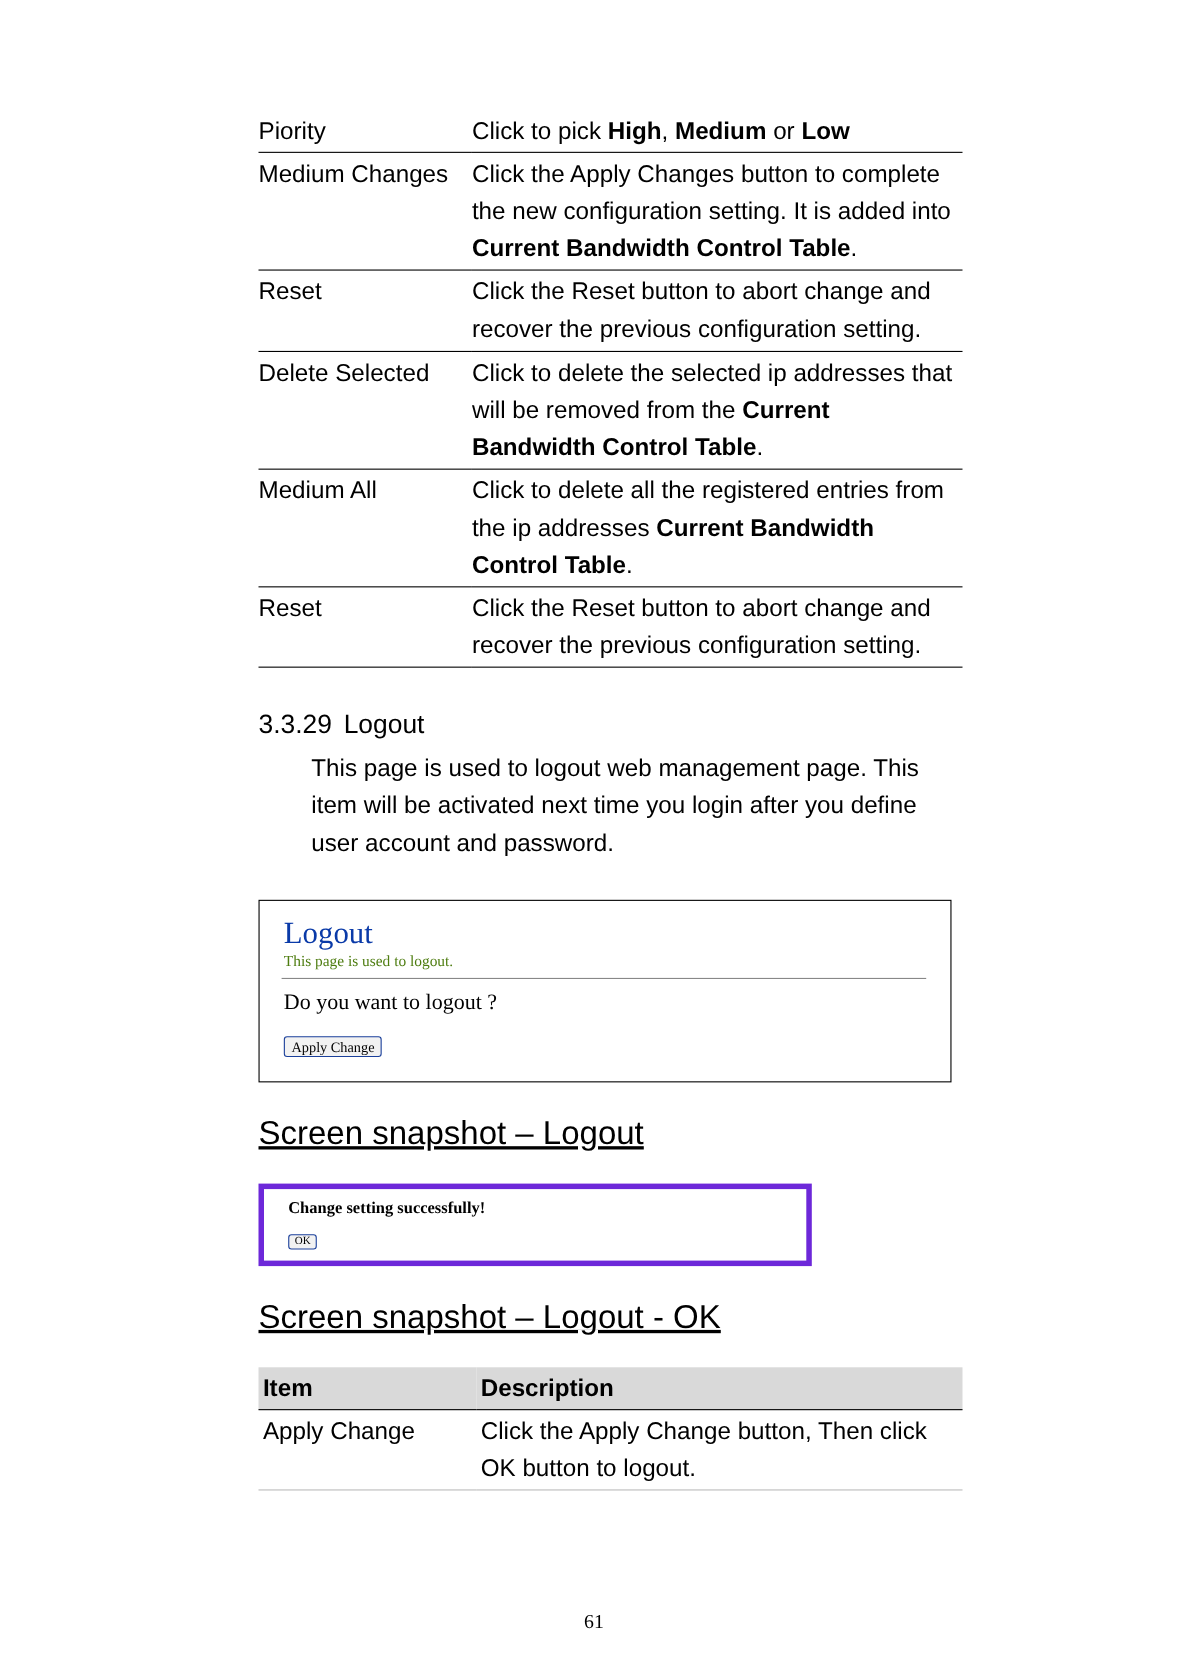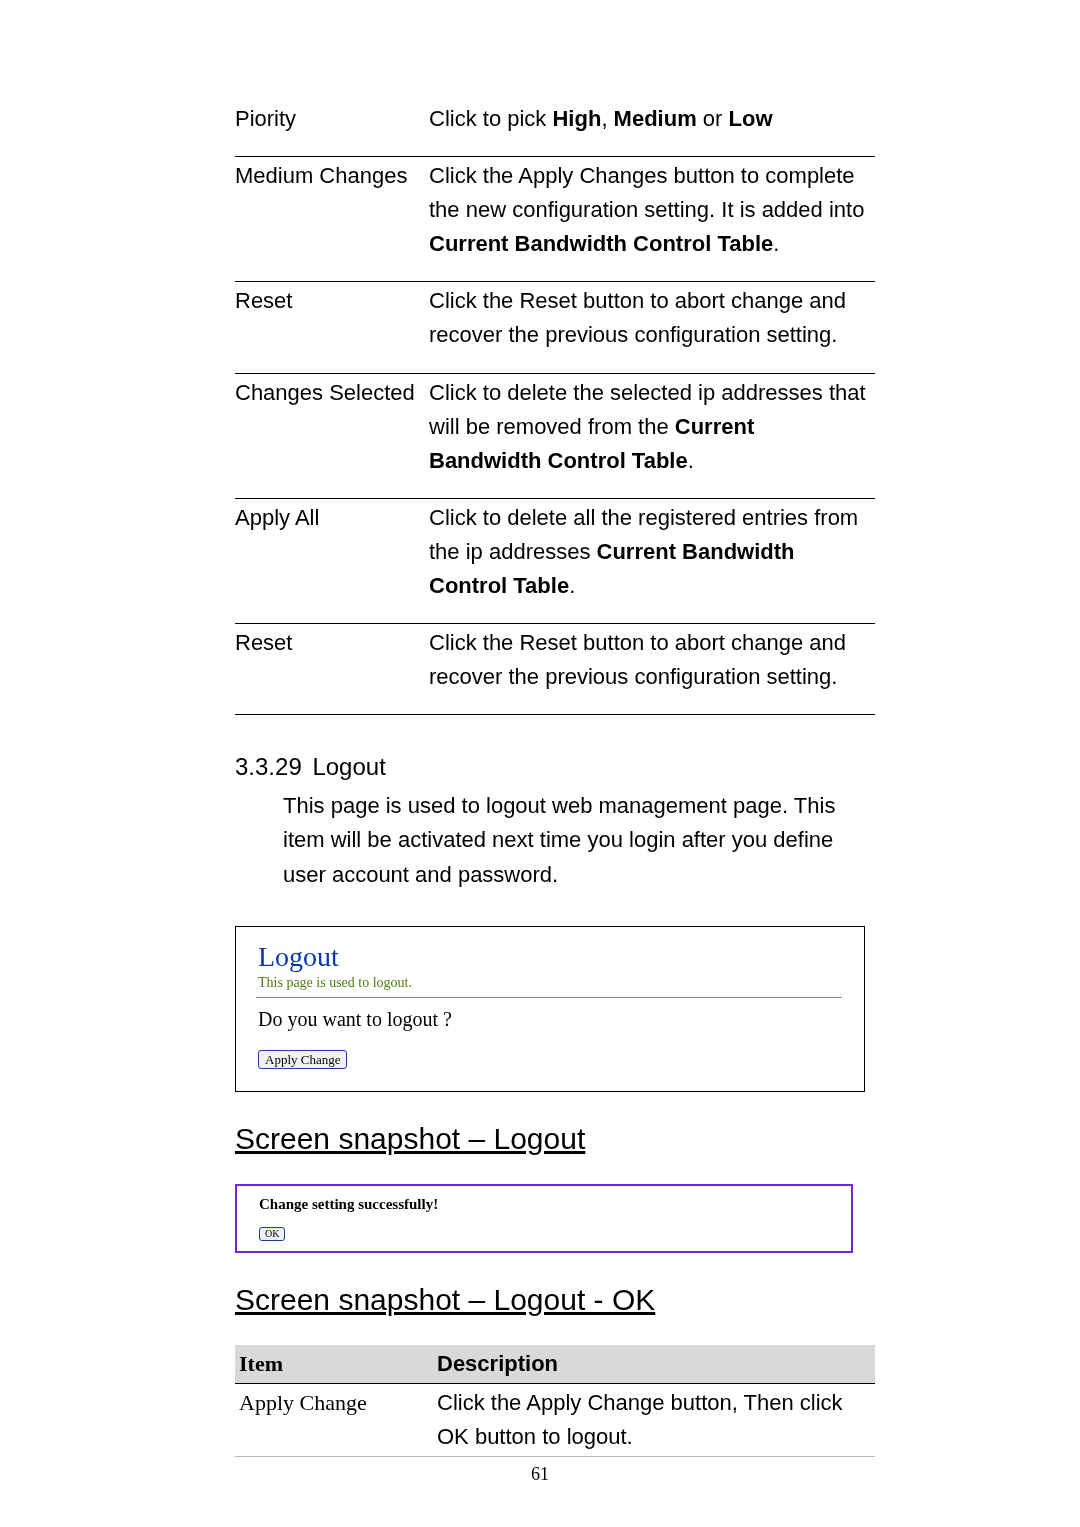--- a/index.html
+++ b/index.html
@@ -17,21 +17,21 @@
     padding: 100px 190px 0 235px;
   }
   
   .def-table {
     width: 640px;
     border-collapse: collapse;
     font-size: 22px;
     line-height: 1.55;
   }
   .def-table td {
-    padding: 2px 4px 20px 0;
+    padding: 2px 4px 2px 0;
     vertical-align: top;
   }
   .def-table .item-col { width: 190px; }
   .def-table .row-border td { border-bottom: 1px solid #000; }
   .b { font-weight: bold; }
   .section-heading {
     font-size: 24px;
     margin-top: 38px;
   }
   .section-heading .num { display:inline; }
@@ -93,22 +93,22 @@
     padding: 0 5px;
   }
   .caption {
     margin-top: 30px;
     font-size: 30px;
     text-decoration: underline;
   }
   
   .screenshot-panel-small {
     margin-top: 28px;
-    border: 2px solid #6d28d9;
-    width: 618px;
+    border: 5px solid #6d28d9;
+    width: 503px;
     padding: 10px 20px 10px 22px;
     box-sizing: border-box;
   }
   .panel-success {
     font-family: "Times New Roman", Times, serif;
     font-weight: bold;
     font-size: 15px;
     margin-bottom: 10px;
   }
   
@@ -123,21 +123,21 @@
     text-align: left;
     font-weight: bold;
     background: #d9d9d9;
     padding: 2px 4px;
     border-bottom: 1px solid #000;
   }
   .def-table2 td {
     padding: 2px 4px 2px 4px;
     vertical-align: top;
   }
-  .def-table2 .item-col { width: 190px; font-family: Liberation Serif, serif; }
+  .def-table2 .item-col { width: 190px; }
   .def-table2 .row-border td { border-bottom: 1px solid #bbb; }
   .page-number {
     position: absolute;
     bottom: 42px;
     left: 0; right: 0;
     text-align: center;
     font-family: "Times New Roman", Times, serif;
     font-size: 18px;
   }
 </style>
@@ -154,25 +154,25 @@
         </tr>
         <tr class="row-border">
           <td class="item-col">Medium Changes</td>
           <td>Click the Apply Changes   button to complete the new configuration setting. It is added into <span class="b">Current Bandwidth Control Table</span>.</td>
         </tr>
         <tr class="row-border">
           <td class="item-col">Reset</td>
           <td>Click the Reset button to abort change and recover the previous configuration setting.</td>
         </tr>
         <tr class="row-border">
-          <td class="item-col">Changes Selected</td>
+          <td class="item-col">Delete Selected</td>
           <td>Click to delete the selected ip addresses that will be removed from the <span class="b">Current Bandwidth Control Table</span>.</td>
         </tr>
         <tr class="row-border">
-          <td class="item-col">Apply All</td>
+          <td class="item-col">Medium All</td>
           <td>Click to delete all the registered entries from the ip addresses <span class="b">Current Bandwidth Control Table</span>.</td>
         </tr>
         <tr class="row-border">
           <td class="item-col">Reset</td>
           <td>Click the Reset button to abort change and recover the previous configuration setting.</td>
         </tr>
       </tbody>
   </table>
 
   <div class="section-heading">

